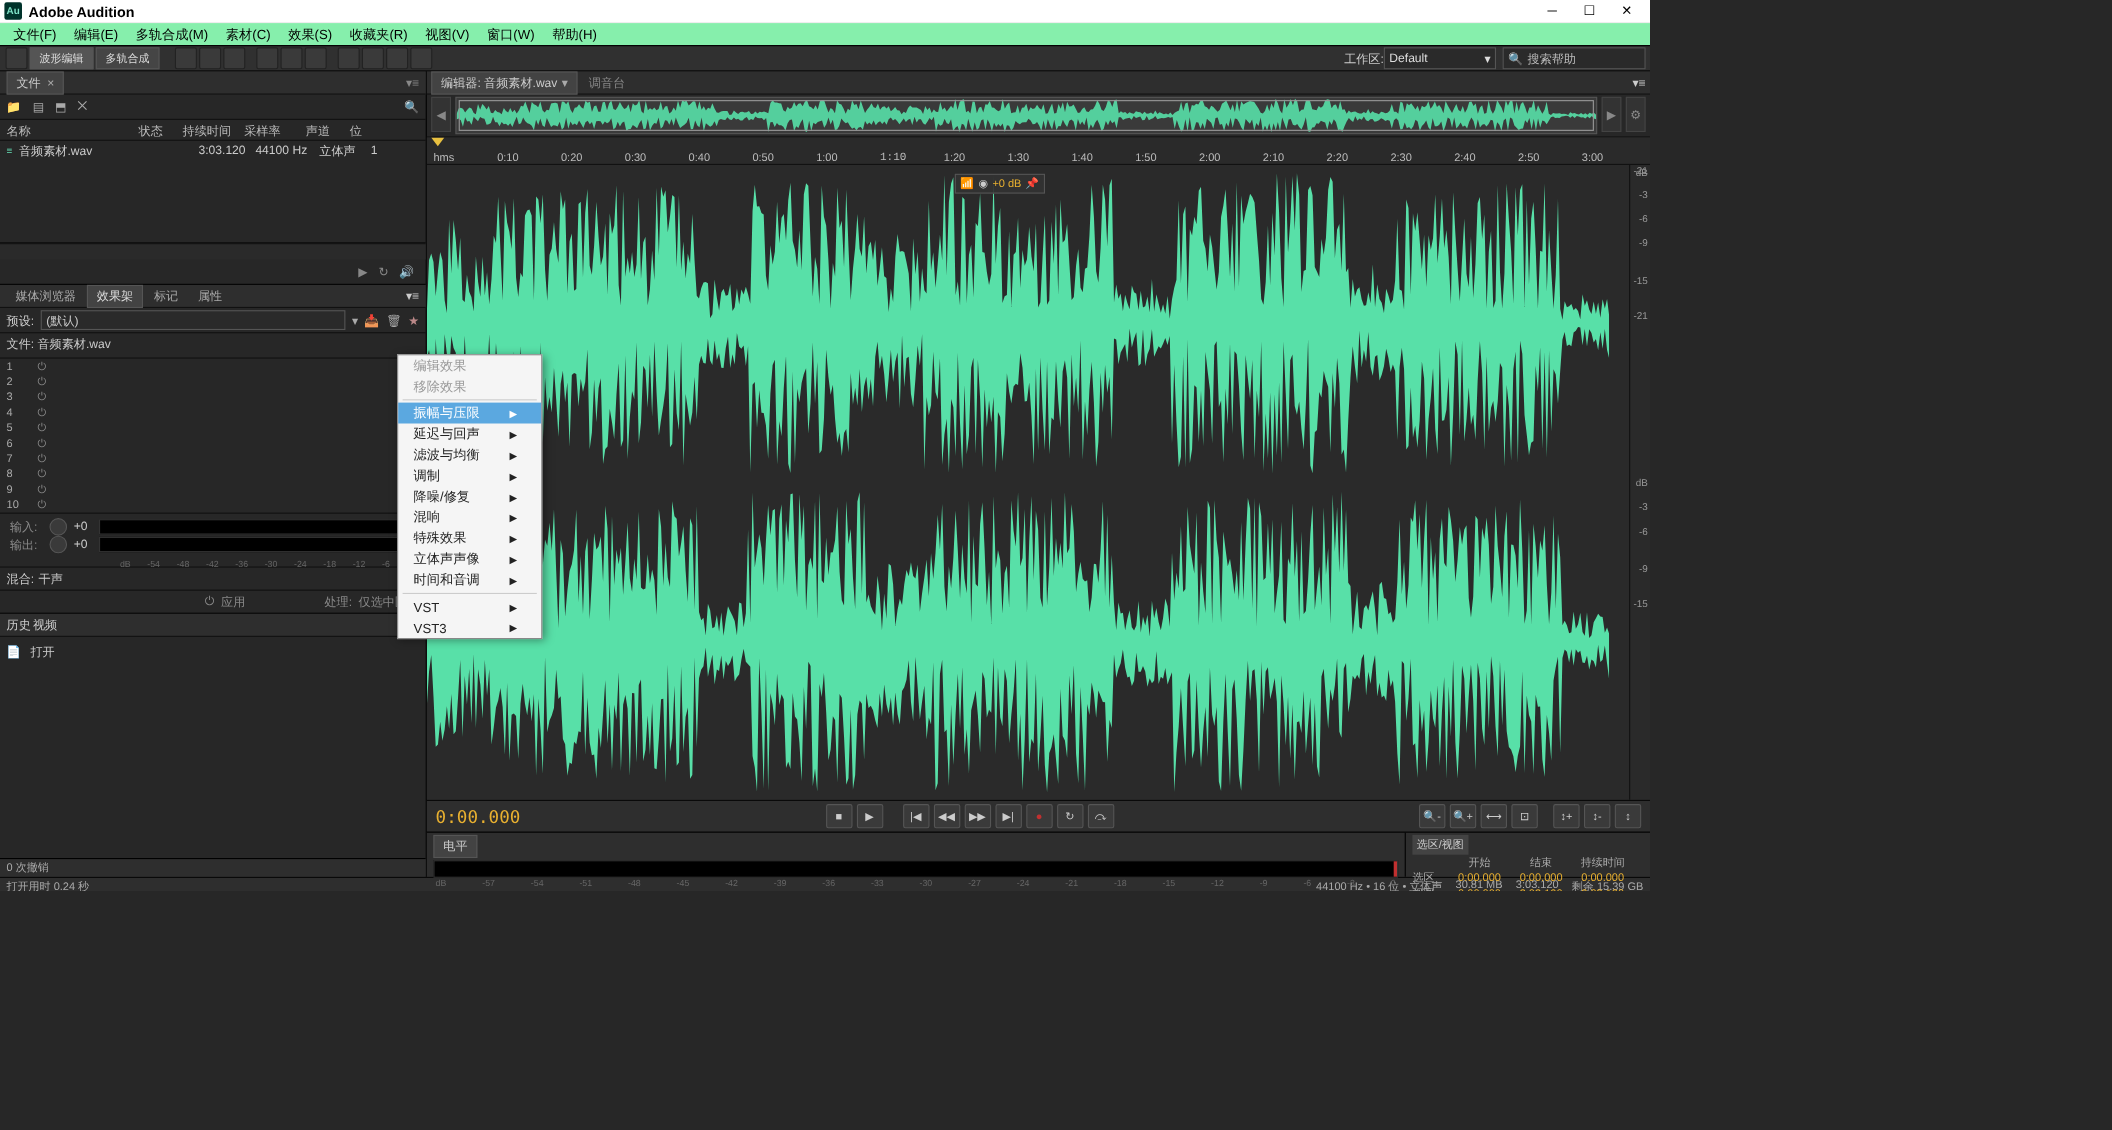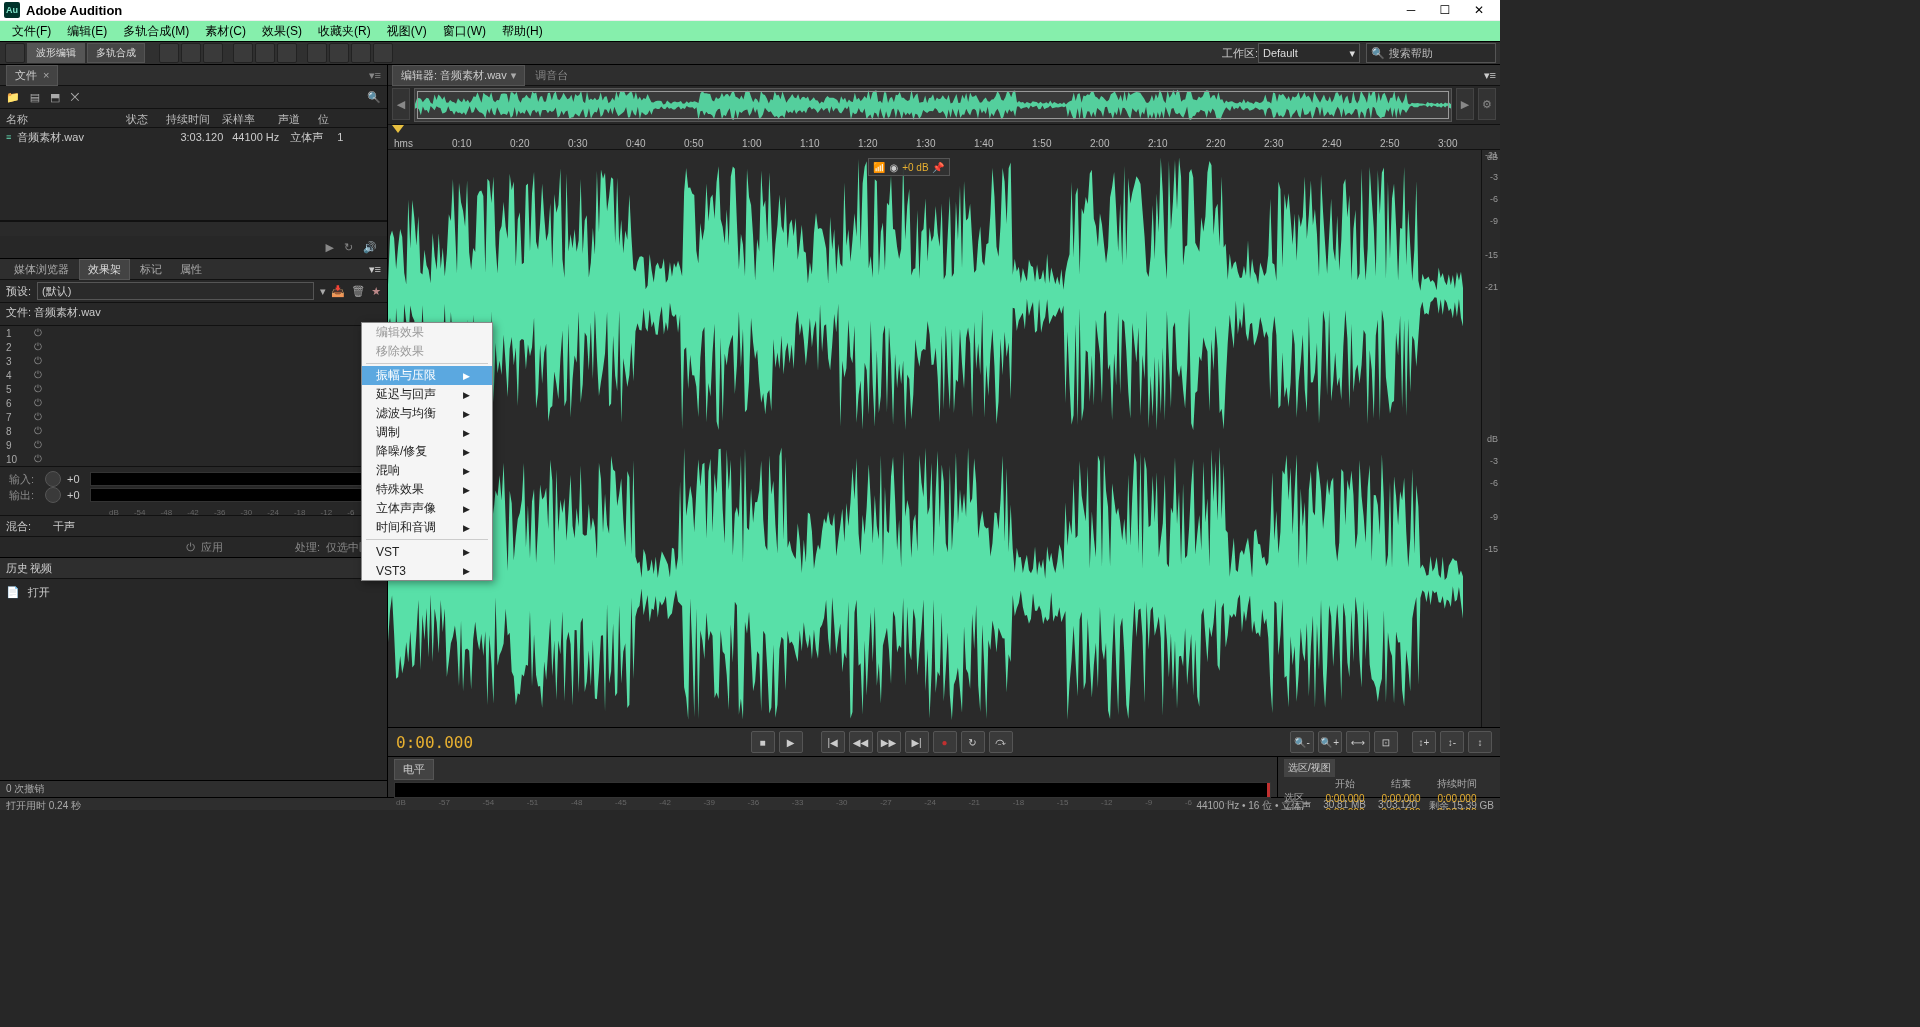--- a/index.html
+++ b/index.html
@@ -43,21 +43,21 @@
 .slot{height:14px;display:flex;align-items:center;padding:0 6px;gap:8px}
 .slot .p{color:#aaa;width:20px;font-size:10px}
 .slot .pbtn{color:#888;font-size:10px}
 .slot .arrow{margin-left:auto;color:#666;font-size:9px}
 .io{height:40px;padding:4px 9px;border-bottom:1px solid #111}
 .io .row{display:flex;align-items:center;height:16px;gap:6px;position:relative}
 .io .lbl{color:#888;width:30px}
 .io .knob{width:14px;height:14px;border-radius:50%;background:#3a3a3a;border:1px solid #555}
 .io .meter{flex:1;height:12px;background:#000;border:1px solid #333;margin-left:4px}
 .io .scale{position:absolute;bottom:-14px;left:100px;right:4px;display:flex;justify-content:space-between;font-size:8px;color:#666}
-.mix{height:20px;display:flex;align-items:center;padding:0 6px;gap:22px;border-bottom:1px solid #111}
+.mix{height:20px;display:flex;align-items:center;padding:0 6px;gap:4px;border-bottom:1px solid #111}
 .apply{height:20px;display:flex;align-items:center;justify-content:flex-end;padding:0 6px;gap:6px;color:#888;border-bottom:1px solid #000}
 .hist-tabs{height:20px;display:flex;align-items:center;padding:0 6px;gap:2px;background:#2e2e2e;border-bottom:1px solid #111}
 .hist-body{flex:1;padding:4px 6px}
 .hist-row{display:flex;align-items:center;height:18px;gap:8px;color:#ccc}
 .status{height:16px;background:#2e2e2e;border-top:1px solid #000;display:flex;align-items:center;padding:0 6px;color:#aaa;font-size:10px}
 .right{flex:1;display:flex;flex-direction:column;position:relative}
 .ed-tabs{height:20px;background:#2e2e2e;display:flex;align-items:center;padding:0 4px;gap:2px;border-bottom:1px solid #111}
 .ed-tabs .et{padding:2px 8px;background:#434343;border:1px solid #555;display:flex;align-items:center;gap:4px}
 .ed-tabs .et.dim{background:transparent;border:none;color:#888}
 .overview{height:34px;padding:2px 4px;display:flex;gap:4px;border-bottom:1px solid #111}
@@ -346,21 +346,21 @@
     </div>
     <div class="ruler" id="ruler">
       <div class="ph"></div>
     <div class="tick" style="left: 6px; text-align: center;">hms</div>
         <div class="tick" style="left: 64px;">0:10</div>
         <div class="tick" style="left: 122px;">0:20</div>
         <div class="tick" style="left: 180px;">0:30</div>
         <div class="tick" style="left: 238px;">0:40</div>
         <div class="tick" style="left: 296px;">0:50</div>
         <div class="tick" style="left: 354px;">1:00</div>
-        <div class="tick" style="left: 412px;">1:10</div>
+        <div class="tick" style="left: 412px; font-family: Liberation Mono, monospace;">1:10</div>
         <div class="tick" style="left: 470px;">1:20</div>
         <div class="tick" style="left: 528px;">1:30</div>
         <div class="tick" style="left: 586px;">1:40</div>
         <div class="tick" style="left: 644px;">1:50</div>
         <div class="tick" style="left: 702px;">2:00</div>
         <div class="tick" style="left: 760px;">2:10</div>
         <div class="tick" style="left: 818px;">2:20</div>
         <div class="tick" style="left: 876px;">2:30</div>
         <div class="tick" style="left: 934px;">2:40</div>
         <div class="tick" style="left: 992px;">2:50</div>

